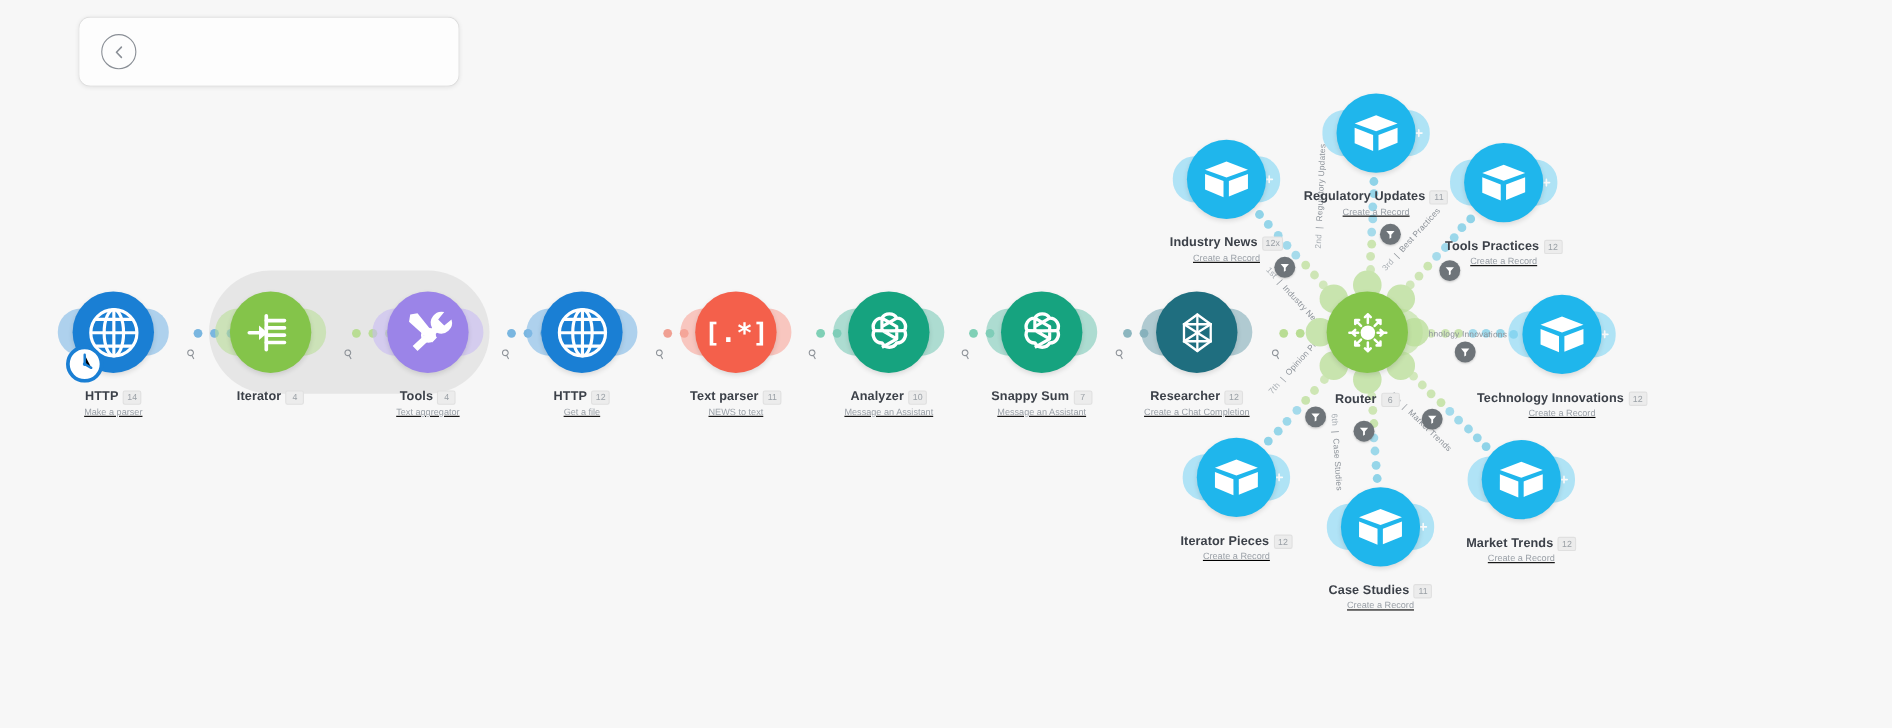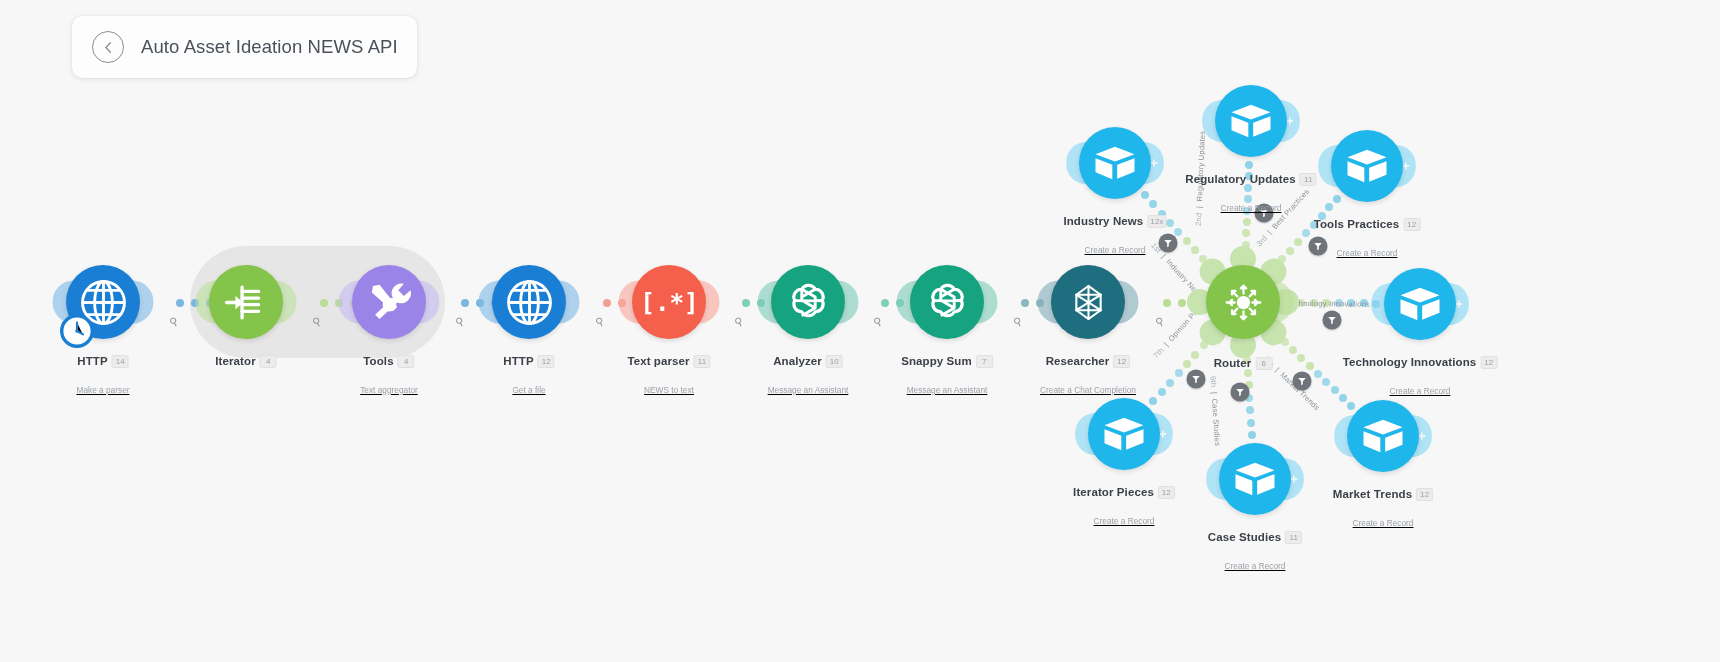--- a/index.html
+++ b/index.html
@@ -43,21 +43,21 @@
   .nlabel .nm{
     font-size:11.5px;font-weight:bold;color:#3c4149;letter-spacing:.1px;
     display:inline-flex;align-items:center;gap:4px;
   }
   .nlabel .badge{
     display:inline-block;min-width:11px;height:11px;line-height:11px;
     font-size:8px;font-weight:normal;color:#9aa0a6;
     background:#ececec;border:1px solid #e0e0e0;border-radius:2px;
     padding:0 2px;text-align:center;vertical-align:middle;
   }
-  .nlabel .sub{font-size:8.3px;color:#9ba1a8;margin-top:16px;}
+  .nlabel .sub{font-size:8.3px;color:#9ba1a8;margin-top:0;}
 
   
   .port{position:absolute;top:50%;transform:translateY(-50%);}
   .port.l{left:0;transform:translate(-64%,-50%);}
   .port.r{right:0;transform:translate(64%,-50%);}
 
   
   .dots{position:absolute;display:flex;align-items:center;gap:7px;transform:translateY(-50%);}
   .dots i{width:8px;height:8px;border-radius:50%;display:block;}
 
@@ -86,21 +86,20 @@
 <body>
 
 <div id="canvas">
 
   <div id="header">
     <div class="back">
       <svg width="15" height="15" viewBox="0 0 16 16">
         <path d="M10 3 L5.2 8 L10 13" fill="none" stroke="#8a8f96" stroke-width="1.5" stroke-linecap="round" stroke-linejoin="round"></path>
       </svg>
     </div>
-    <div class="title">Auto Asset Ideation NEWS API</div>
   </div>
 
   <div id="group-capsule" style="left: 190px; top: 246px; width: 255px; height: 112px;"></div>
 
   <div id="links-layer">
       <div class="dots" style="left: 160px; top: 303px; width: 70px; justify-content: center;">
         <i style="background:#79b6e0"></i>
         <i style="background:#79b6e0"></i>
         <i style="background:#79b6e0"></i>
       </div>

